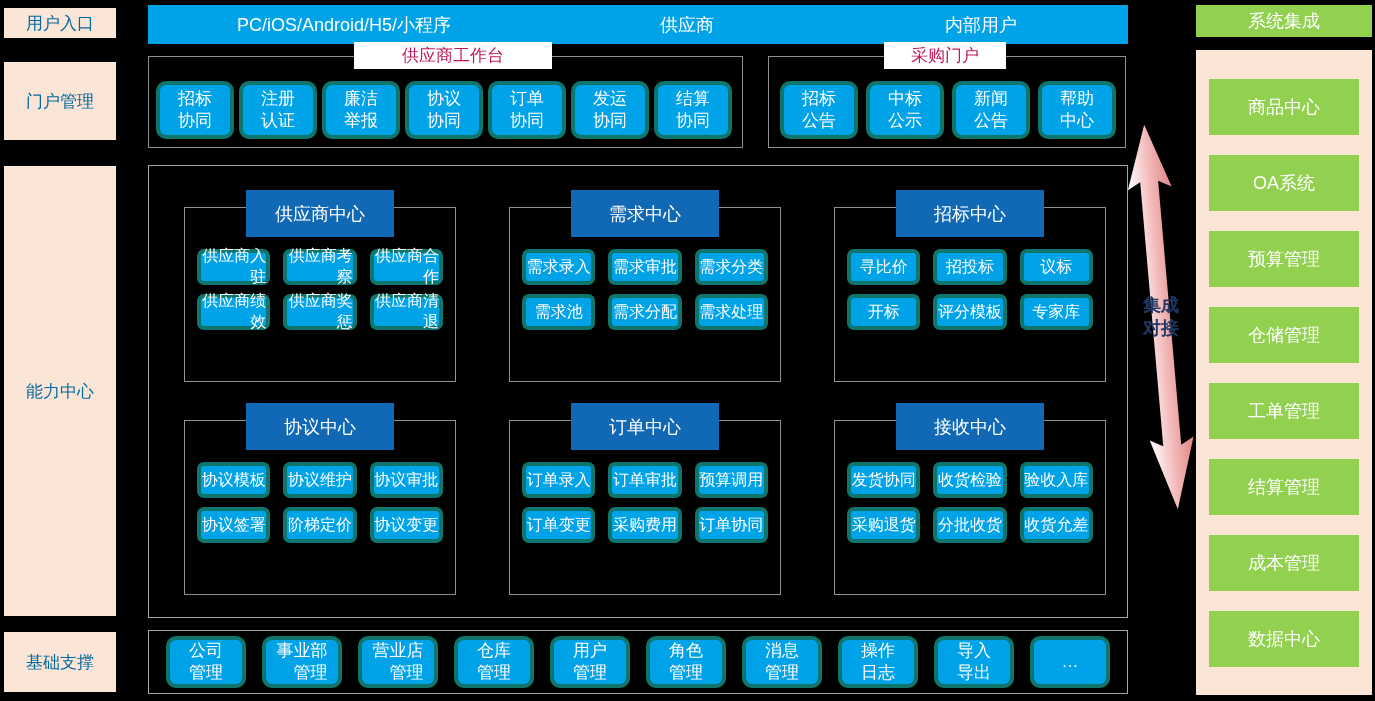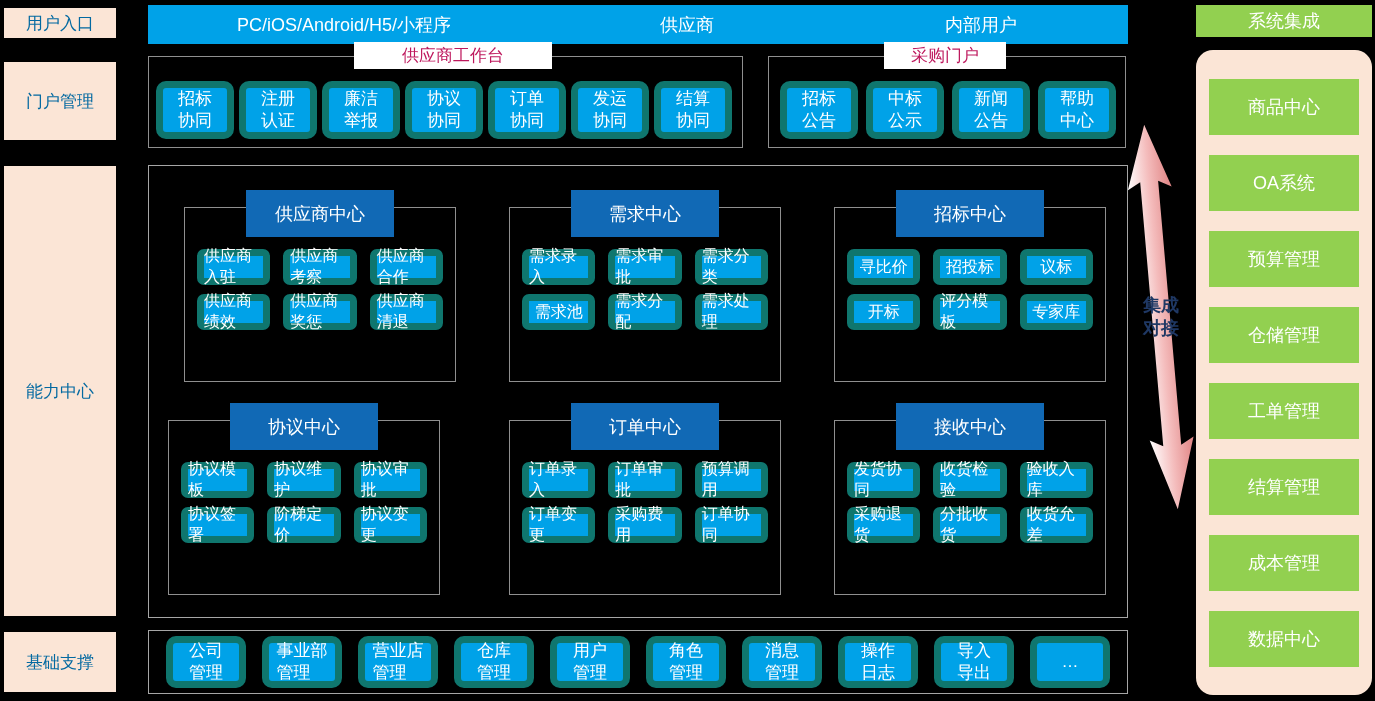--- a/index.html
+++ b/index.html
@@ -39,47 +39,47 @@
   #pp-outline{left:768px;top:56px;width:358px;height:92px;}
   #main-box{left:148px;top:165px;width:980px;height:453px;border-color:#a6a6a6;}
   #bottom-box{left:148px;top:630px;width:980px;height:64px;border-color:#a6a6a6;}
 
   .white-title{position:absolute;background:#fff;color:#be185d;font-size:17px;height:27px;
     display:flex;align-items:center;justify-content:center;z-index:3;}
   #wb-title{left:354px;top:42px;width:198px;}
   #pp-title{left:884px;top:42px;width:122px;}
 
   
-  .chip{background:var(--tile-cyan);border:7px solid #0f766e;color:#fff;
-    display:flex;align-items:center;justify-content:center;text-align:left;
+  .chip{background:var(--tile-cyan);border:4px solid #0f766e;color:#fff;
+    display:flex;align-items:center;justify-content:center;text-align:right;
     white-space:pre-line;}
   .wb-chips{position:absolute;left:156px;top:81px;display:flex;gap:5px;z-index:2;}
   .pp-chips{position:absolute;left:780px;top:81px;display:flex;gap:8px;z-index:2;}
   .wb-chips .chip,.pp-chips .chip{width:78px;height:58px;border-radius:10px;
     font-size:17px;line-height:22px;}
 
   
   .group{position:absolute;width:272px;height:175px;border:1px solid #8f8f8f;}
   #g1{left:184px;top:207px;} #g2{left:509px;top:207px;} #g3{left:834px;top:207px;}
-  #g4{left:168px;top:420px;font-family:Liberation Mono, monospace;} #g5{left:509px;top:420px;} #g6{left:834px;top:420px;}
+  #g4{left:184px;top:420px;font-family:Liberation Mono, monospace;} #g5{left:509px;top:420px;} #g6{left:834px;top:420px;}
   .group .hdr{position:absolute;left:50%;transform:translateX(-50%);top:-18px;
     width:148px;height:47px;background:var(--header-blue);color:#fff;font-size:18px;
     display:flex;align-items:center;justify-content:center;z-index:2;}
   .group .items{position:absolute;left:12px;right:12px;top:41px;display:grid;
     grid-template-columns:1fr 1fr 1fr;column-gap:13px;row-gap:9px;}
   .group .items .chip{height:36px;border-radius:7px;font-size:16px;}
 
   
   .bottom-chips{position:absolute;left:166px;top:636px;display:flex;gap:16px;z-index:2;}
   .bottom-chips .chip{width:80px;height:52px;border-radius:10px;font-size:17px;line-height:22px;}
 
   
   .right-rail{position:absolute;left:1196px;top:50px;width:176px;height:645px;
     background:var(--rail-peach);display:flex;flex-direction:column;align-items:center;
-    padding-top:29px;gap:20px;border-radius:17px;}
+    padding-top:29px;gap:20px;}
   .right-rail .sys{flex:none;width:150px;height:56px;background:var(--integration-green);
     color:#fff;font-size:18px;display:flex;align-items:center;justify-content:center;}
 
   
   .arrow-wrap{position:absolute;left:1128px;top:122px;width:66px;height:390px;}
   .arrow-label{position:absolute;left:1128px;top:122px;width:66px;height:390px;
     display:flex;align-items:center;justify-content:center;color:var(--arrow-text-navy);
     font-weight:bold;font-size:18px;line-height:23px;white-space:pre-line;text-align:right;}
 </style>
 </head>

